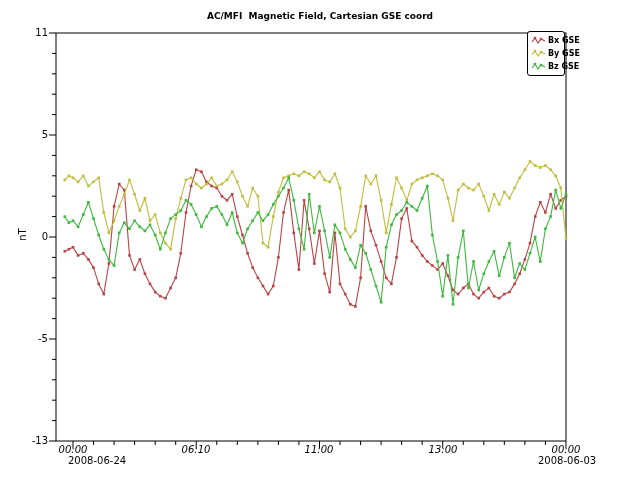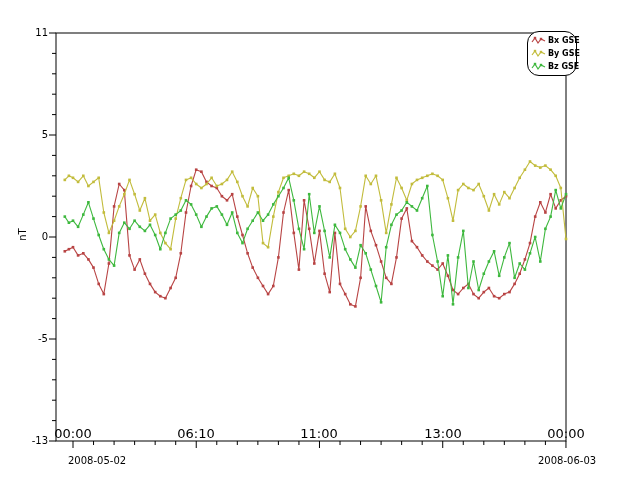--- a/index.html
+++ b/index.html
@@ -2,26 +2,26 @@
 <html><head>
 <meta charset="utf-8">
 <style>
   html,body{margin:0;padding:0;background:#ffffff;}
   body{width:640px;height:480px;font-family:"DejaVu Sans",sans-serif;color:#000;}
   #chart{position:relative;width:640px;height:480px;background:#fff;overflow:hidden;}
   #plot-svg{position:absolute;left:0;top:0;}
   .title{position:absolute;top:11px;left:0;width:640px;text-align:center;
          font-size:9px;font-weight:bold;white-space:pre;letter-spacing:0;}
   .ytick{position:absolute;left:12px;width:36px;text-align:right;font-size:10px;line-height:12px;}
-  .xtick{position:absolute;top:428px;width:50px;text-align:center;font-size:13px;line-height:11px;}
+  .xtick{position:absolute;top:444px;width:50px;text-align:center;font-size:10px;line-height:11px;font-style:italic;}
   .xdate{position:absolute;top:455px;font-size:10px;line-height:11px;}
   .ylab{position:absolute;left:16px;top:229px;font-size:10px;
         transform:rotate(-90deg);transform-origin:center;}
-  .legend{position:absolute;left:527px;top:31px;width:50px;
-          border:1px solid #000;border-radius:12px;background:#fff;
+  .legend{position:absolute;left:527px;top:31px;width:38px;
+          border:1px solid #000;border-radius:3px;background:#fff;
           padding:2px 0 2px 3px;box-sizing:border-box;}
   .legend-row{display:flex;align-items:center;height:13px;}
   .legend-row svg{flex:0 0 15px;margin-right:2px;}
   .legend-label{font-size:8px;font-weight:bold;white-space:nowrap;}
 </style>
 </head>
 <body>
 
 <div id="chart">
   <svg id="plot-svg" width="640" height="480">
@@ -367,36 +367,37 @@
       <rect x="528.7" y="252.0" width="2.6" height="2.6" fill="#3eb83e"></rect>
       <rect x="533.9" y="235.7" width="2.6" height="2.6" fill="#3eb83e"></rect>
       <rect x="539.0" y="260.2" width="2.6" height="2.6" fill="#3eb83e"></rect>
       <rect x="544.1" y="227.5" width="2.6" height="2.6" fill="#3eb83e"></rect>
       <rect x="549.3" y="215.3" width="2.6" height="2.6" fill="#3eb83e"></rect>
       <rect x="554.4" y="188.8" width="2.6" height="2.6" fill="#3eb83e"></rect>
       <rect x="559.5" y="207.1" width="2.6" height="2.6" fill="#3eb83e"></rect>
       <rect x="564.7" y="192.9" width="2.6" height="2.6" fill="#3eb83e"></rect>
     </svg>
 
+  <div class="title">AC/MFI  Magnetic Field, Cartesian GSE coord</div>
 
   <div class="ytick" style="top:27px">11</div>
   <div class="ytick" style="top:129px">5</div>
   <div class="ytick" style="top:231px">0</div>
   <div class="ytick" style="top:333px">-5</div>
   <div class="ytick" style="top:435px">-13</div>
 
   <div class="ylab">nT</div>
 
   <div class="xtick" style="left:48px">00:00</div>
   <div class="xtick" style="left:171px">06:10</div>
   <div class="xtick" style="left:294px">11:00</div>
   <div class="xtick" style="left:418px">13:00</div>
   <div class="xtick" style="left:541px">00:00</div>
 
-  <div class="xdate" style="left:68px">2008-05-02</div>
+  <div class="xdate" style="left:68px">2008-06-24</div>
   <div class="xdate" style="left:538px">2008-06-03</div>
 
   <div class="legend">
     <div class="legend-row">
       <svg width="15" height="9" class="lmark">
           <polyline points="1,6 4,2 7,7 10,3 14,5" fill="none" stroke="#b84444" stroke-width="1.2"></polyline>
           <rect x="2.8" y="0.8" width="2.4" height="2.4" fill="#b84444"></rect>
           <rect x="8.8" y="1.8" width="2.4" height="2.4" fill="#b84444"></rect>
         </svg>
       <span class="legend-label">Bx GSE</span>

